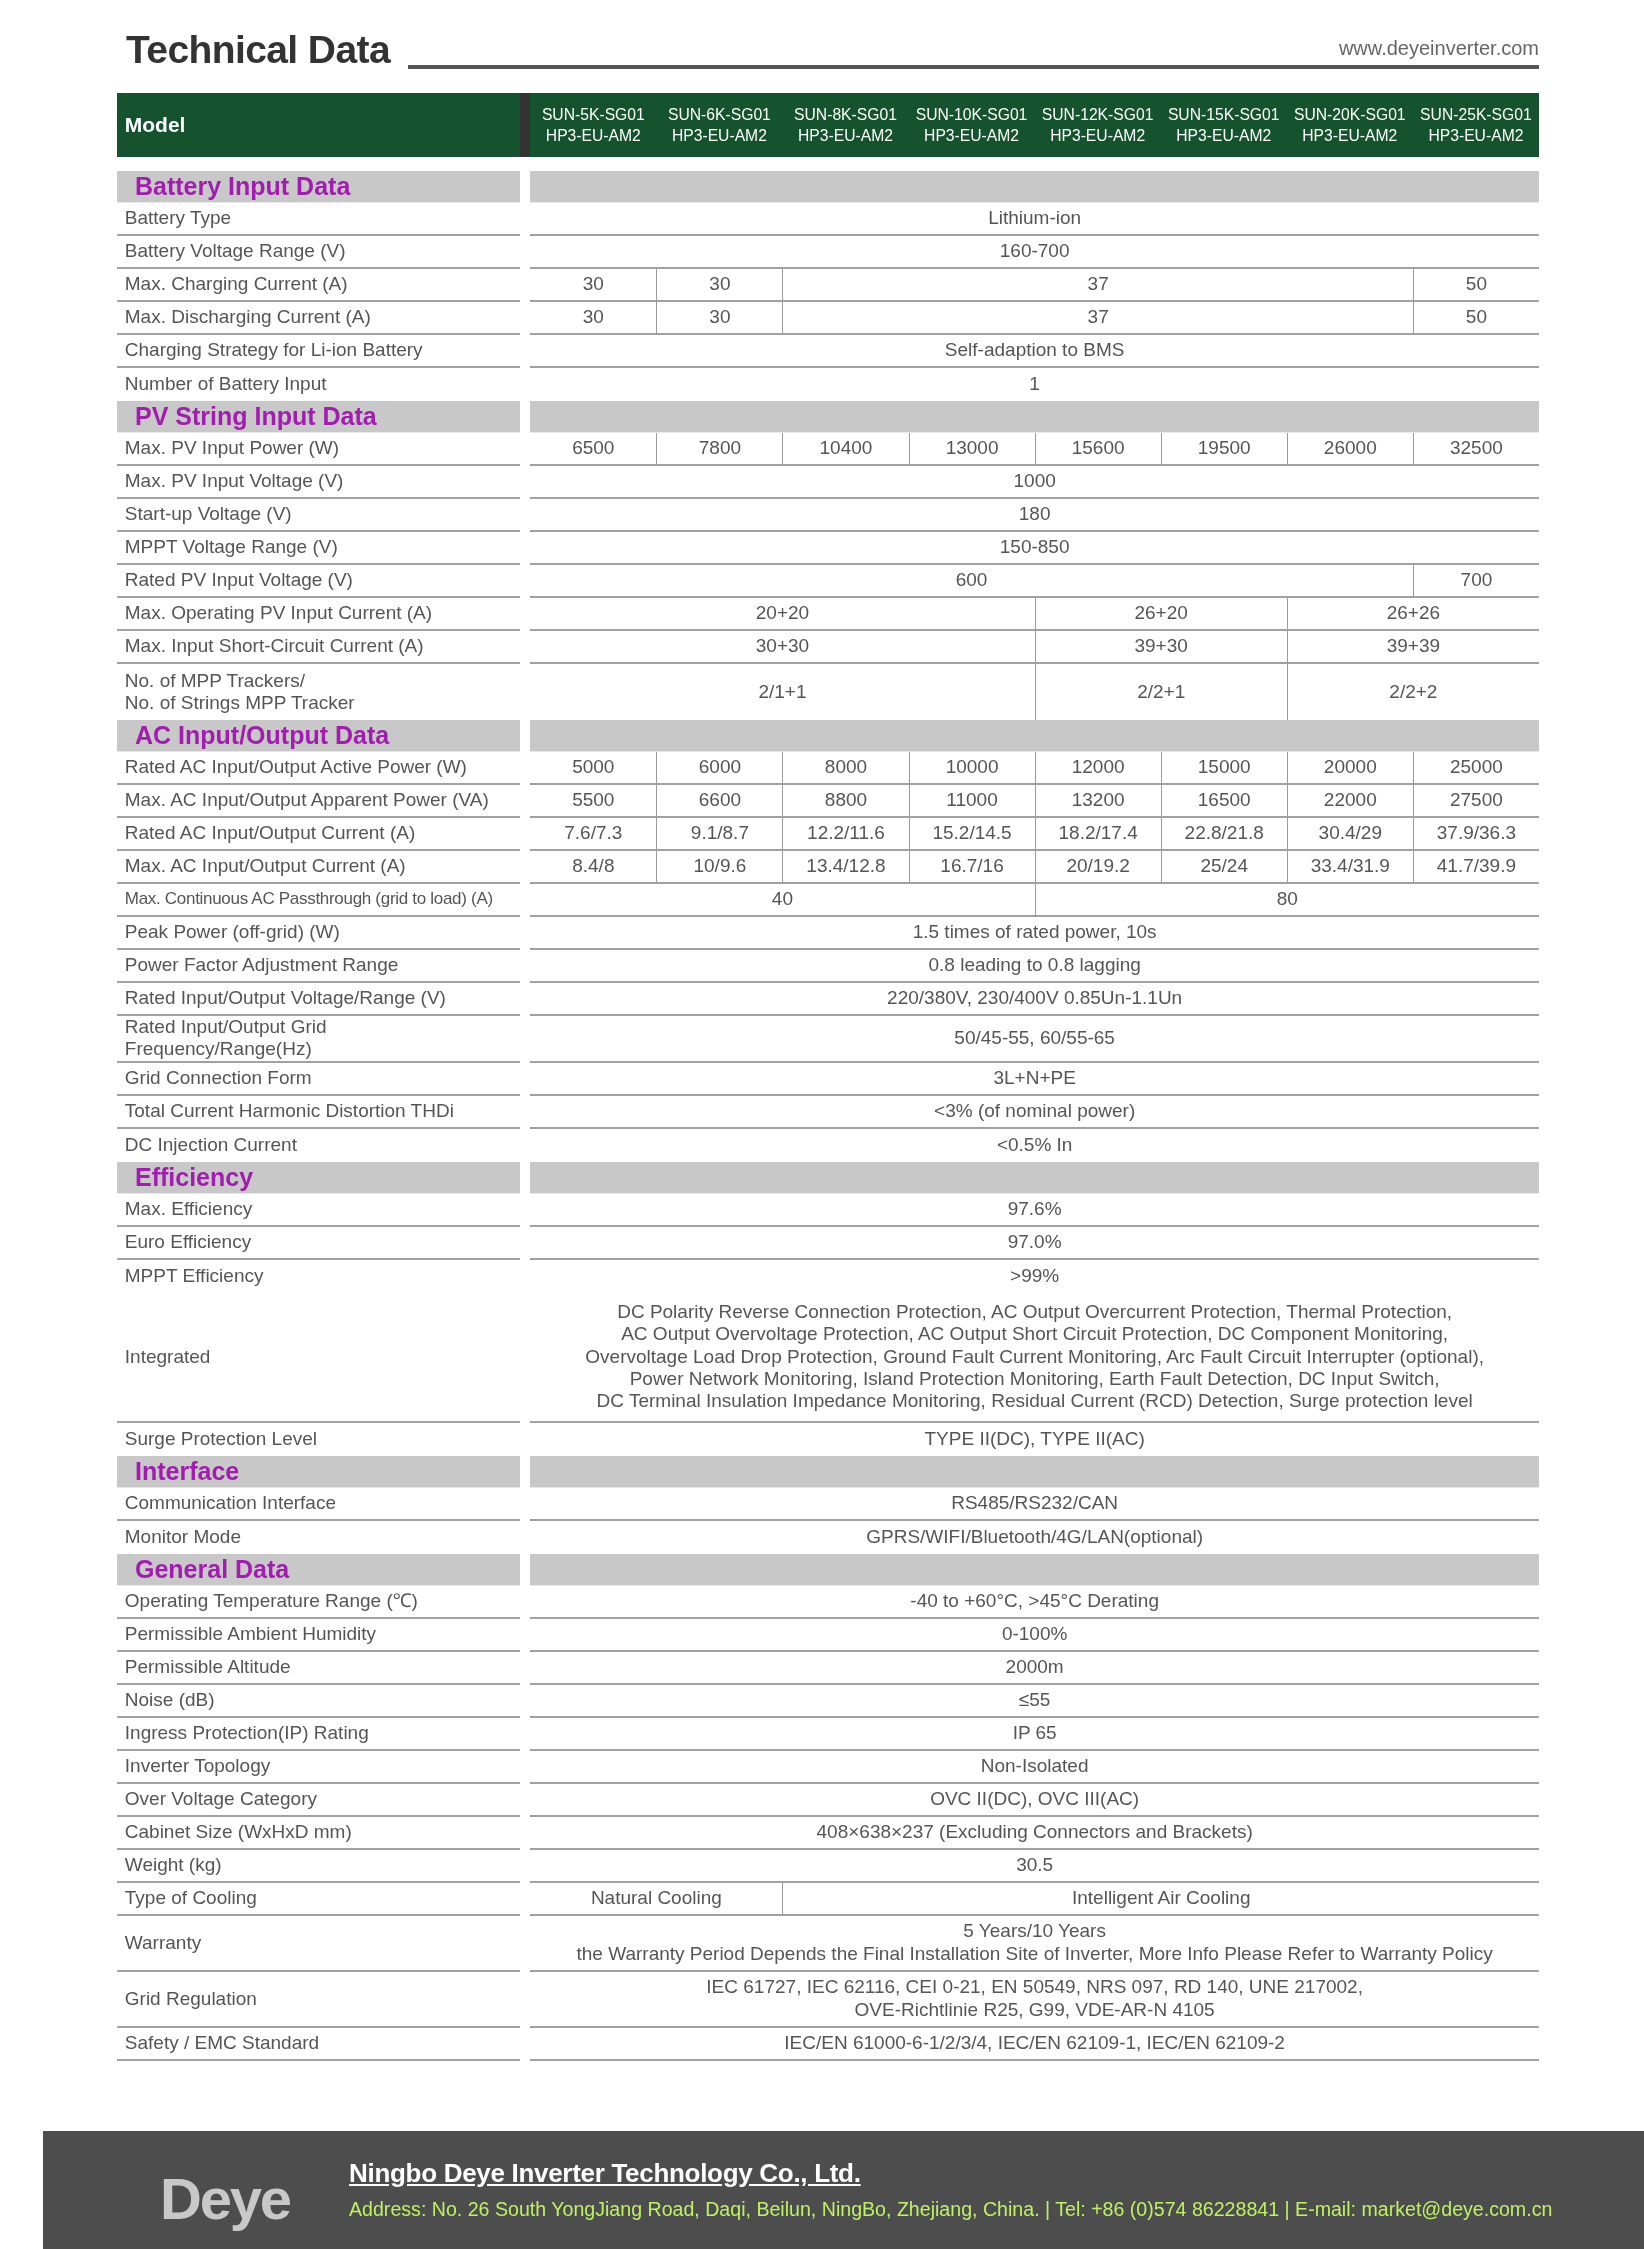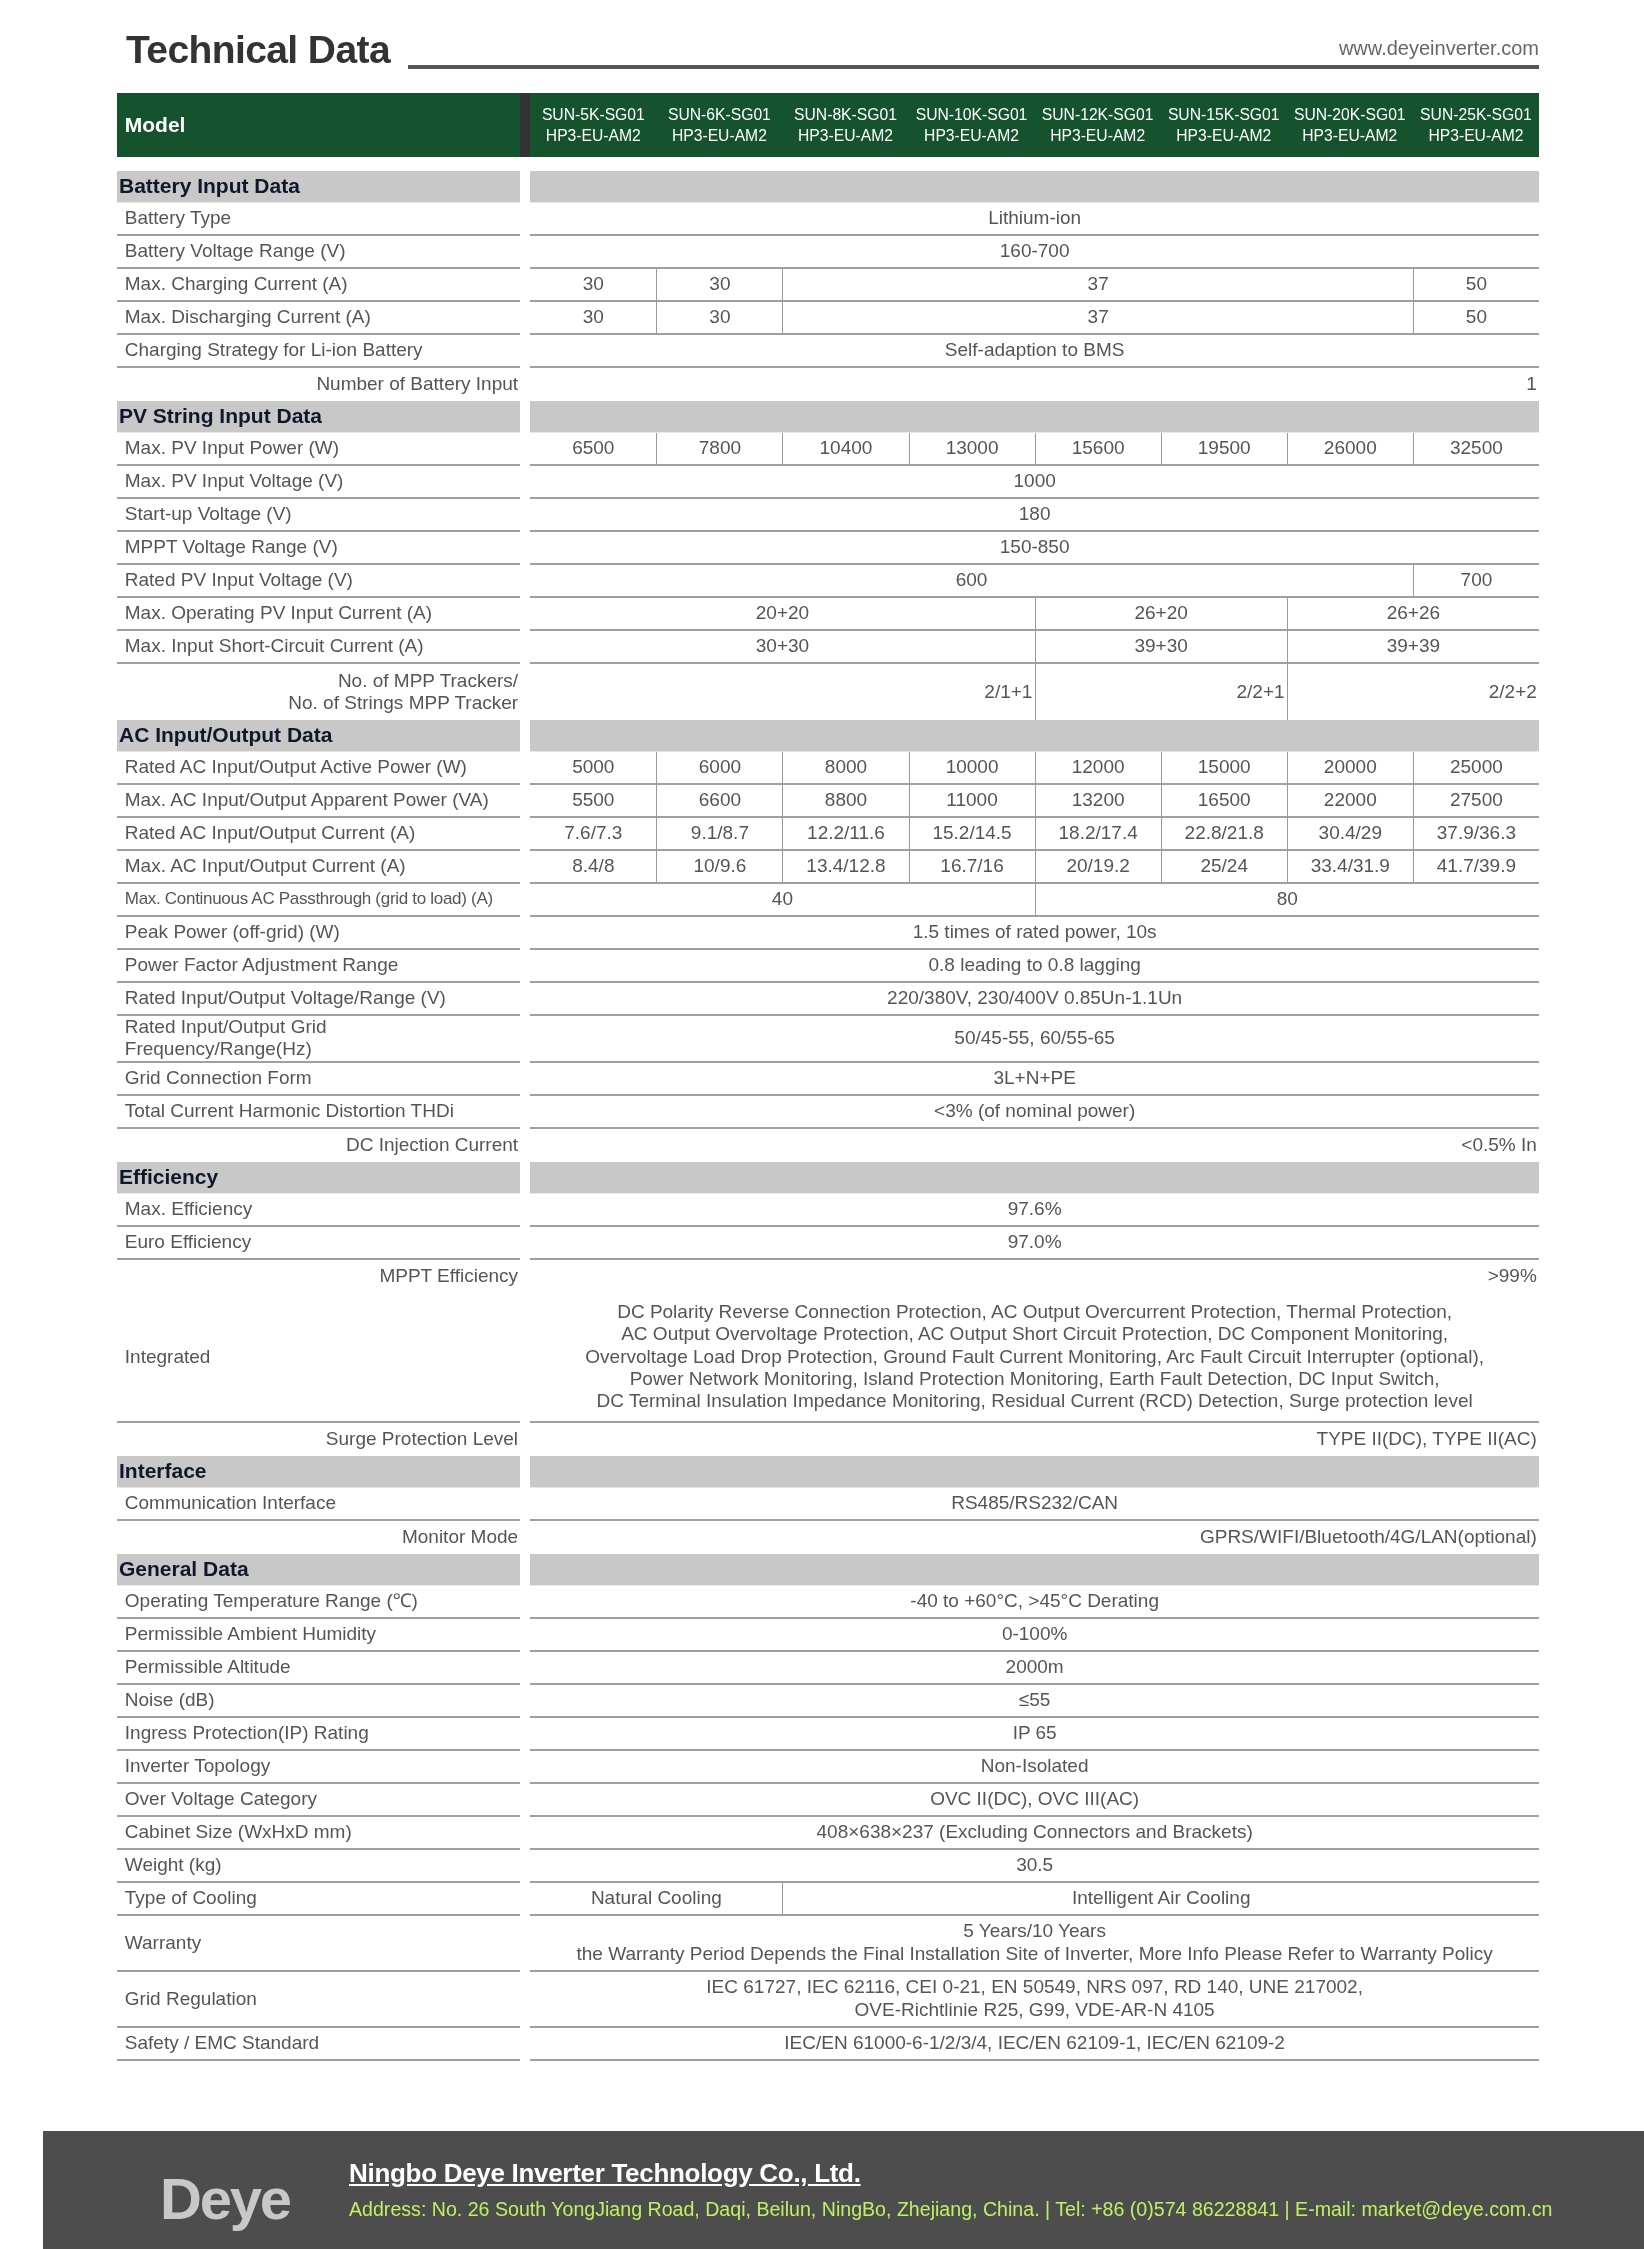--- a/index.html
+++ b/index.html
@@ -17,28 +17,28 @@
   .spec-table col.c-m { width: 126px; }
 
   .spec-table td, .spec-table th { font-size: 19px; color: #555555; font-weight: normal; text-align: center; vertical-align: middle; padding: 0 2.2px; line-height: 1.18; }
 
   .head-row th { background: #14532d; color: #ffffff; height: 64px; font-size: 15.7px; line-height: 1.35; }
   .head-row th.model-label { text-align: left; padding-left: 7.8px; font-size: 21px; font-weight: bold; }
   .head-row th.gap { background: #333333; }
   .spacer-row td { height: 14px; }
 
   .sec-row td { height: 32px; background: #c8c8c8; border-bottom: 1.1px solid #e8e8e8; }
-  .sec-row td.sec-label { text-align: left; padding-left: 2px; font-weight: bold; color: #0f172a; font-size: 21px; }
+  .sec-row td.sec-label { text-align: left; padding-left: 18px; font-weight: bold; color: #a21caf; font-size: 25px; }
   .sec-row td.gap { background: #ffffff; border-bottom: none; }
 
   .row td { height: 33px; border-bottom: 2.8px solid #a0a0a0; }
   .row td.lbl { text-align: left; padding-left: 7.8px; }
   .row td.gap { border-bottom: none; }
   .row td.v + td.v { border-left: 1.1px solid #9a9a9a; }
-  .row.last-in-sec td { border-bottom: none; text-align: right; }
+  .row.last-in-sec td { border-bottom: none; }
   .row.tall2 td { height: 56px; }
   .row.tall5 td { height: 130px; }
   .row.tall-w td { height: 56px; }
   .row td.small-lbl { font-size: 17px; letter-spacing: -0.3px; }
 
   .footer { position: absolute; left: 0; top: 2131px; width: 1645px; height: 119px; background: #4d4d4d; margin-left: 43px; }
   .logo { position: absolute; left: 117px; top: 34px; width: 145px; height: 67px; }
   .logo-text { position: absolute; left: 0; top: 0; font-size: 58px; font-weight: bold; color: #c8c8c8; letter-spacing: -2.2px; }
   .company { position: absolute; left: 306px; top: 27px; font-size: 26px; font-weight: bold; color: #ffffff; letter-spacing: -0.3px; text-decoration: underline; }
   .address { position: absolute; left: 306px; top: 67px; font-size: 19.6px; color: #bef264; white-space: nowrap; }

